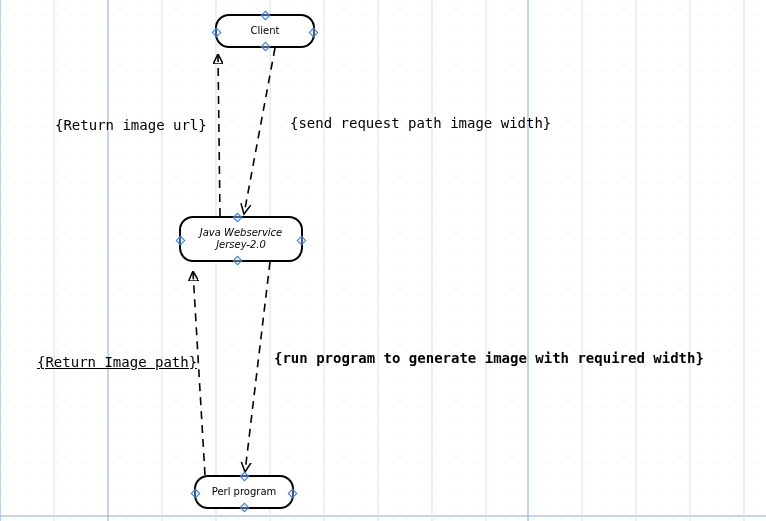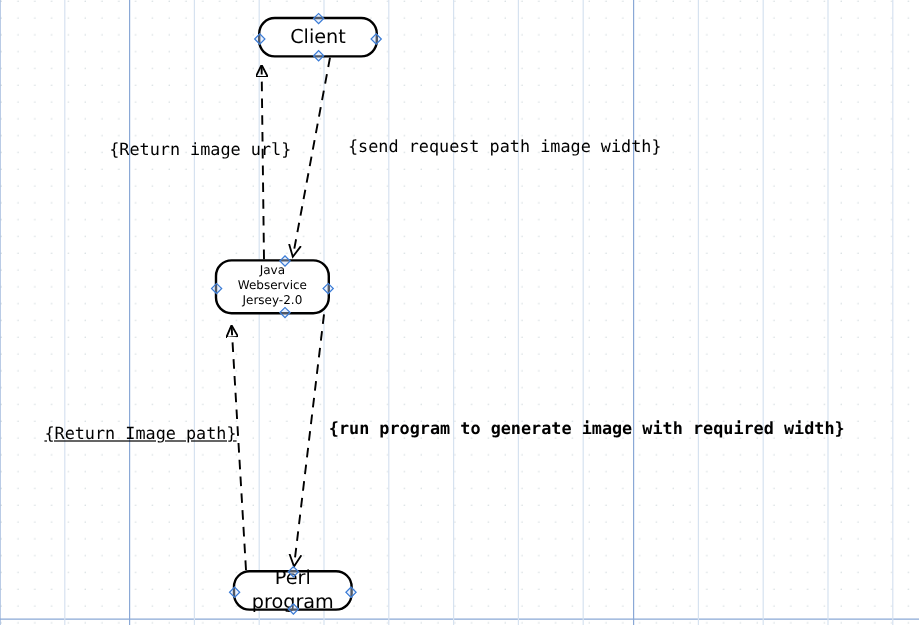--- a/index.html
+++ b/index.html
@@ -23,21 +23,21 @@
   }
   .node {
     position: absolute;
     border: 2px solid #000;
     border-radius: 14px;
     background: #fff;
     display: flex;
     align-items: center;
     justify-content: center;
     text-align: center;
-    font-size: 16px;
+    font-size: 10px;
     line-height: 1.25;
     box-sizing: border-box;
     padding: 4px 6px;
   }
   .handle {
     position: absolute;
     width: 5px;
     height: 5px;
     border: 1px solid #3a7bd5;
     background: rgba(200,220,255,0.4);
@@ -109,38 +109,38 @@
   </svg>
 
   <div class="node" style="left:215px; top:14px; width:100px; height:34px;">
     <span>Client</span>
     <span class="handle" style="left:-4px; top:13px;"></span>
     <span class="handle" style="right:-4px; top:13px;"></span>
     <span class="handle" style="left:45px; top:-4px;"></span>
     <span class="handle" style="left:45px; bottom:-4px;"></span>
   </div>
 
-  <div class="node" style="left:179px; top:216px; width:96px; height:46px; font-size:10px;">
+  <div class="node" style="left:179px; top:216px; width:124px; height:46px; font-size:10px;font-style:italic;">
     <span style="white-space:pre-line;">Java Webservice
 Jersey-2.0</span>
     <span class="handle" style="left:-4px; top:19px;"></span>
     <span class="handle" style="right:-4px; top:19px;"></span>
     <span class="handle" style="left:53px; top:-4px;"></span>
     <span class="handle" style="left:53px; bottom:-4px;"></span>
   </div>
 
   <div class="node" style="left:194px; top:475px; width:100px; height:34px;">
     <span>Perl program</span>
     <span class="handle" style="left:-4px; top:13px;"></span>
     <span class="handle" style="right:-4px; top:13px;"></span>
     <span class="handle" style="left:45px; top:-4px;"></span>
     <span class="handle" style="left:45px; bottom:-4px;"></span>
   </div>
 
   <div class="label" style="left:290px; top:115px;">{send request path image width}</div>
 
-  <div class="label" style="left:55px; top:117px;padding-left:36px;">{Return image url}</div>
+  <div class="label" style="left:55px; top:117px;">{Return image url}</div>
 
   <div class="label" style="left:274px; top:350px;font-weight:bold;">{run program to generate image with required width}</div>
 
   <div class="label" style="left:37px; top:354px;text-decoration:underline;">{Return Image path}</div>
 
 </div>
 
 </body></html>

